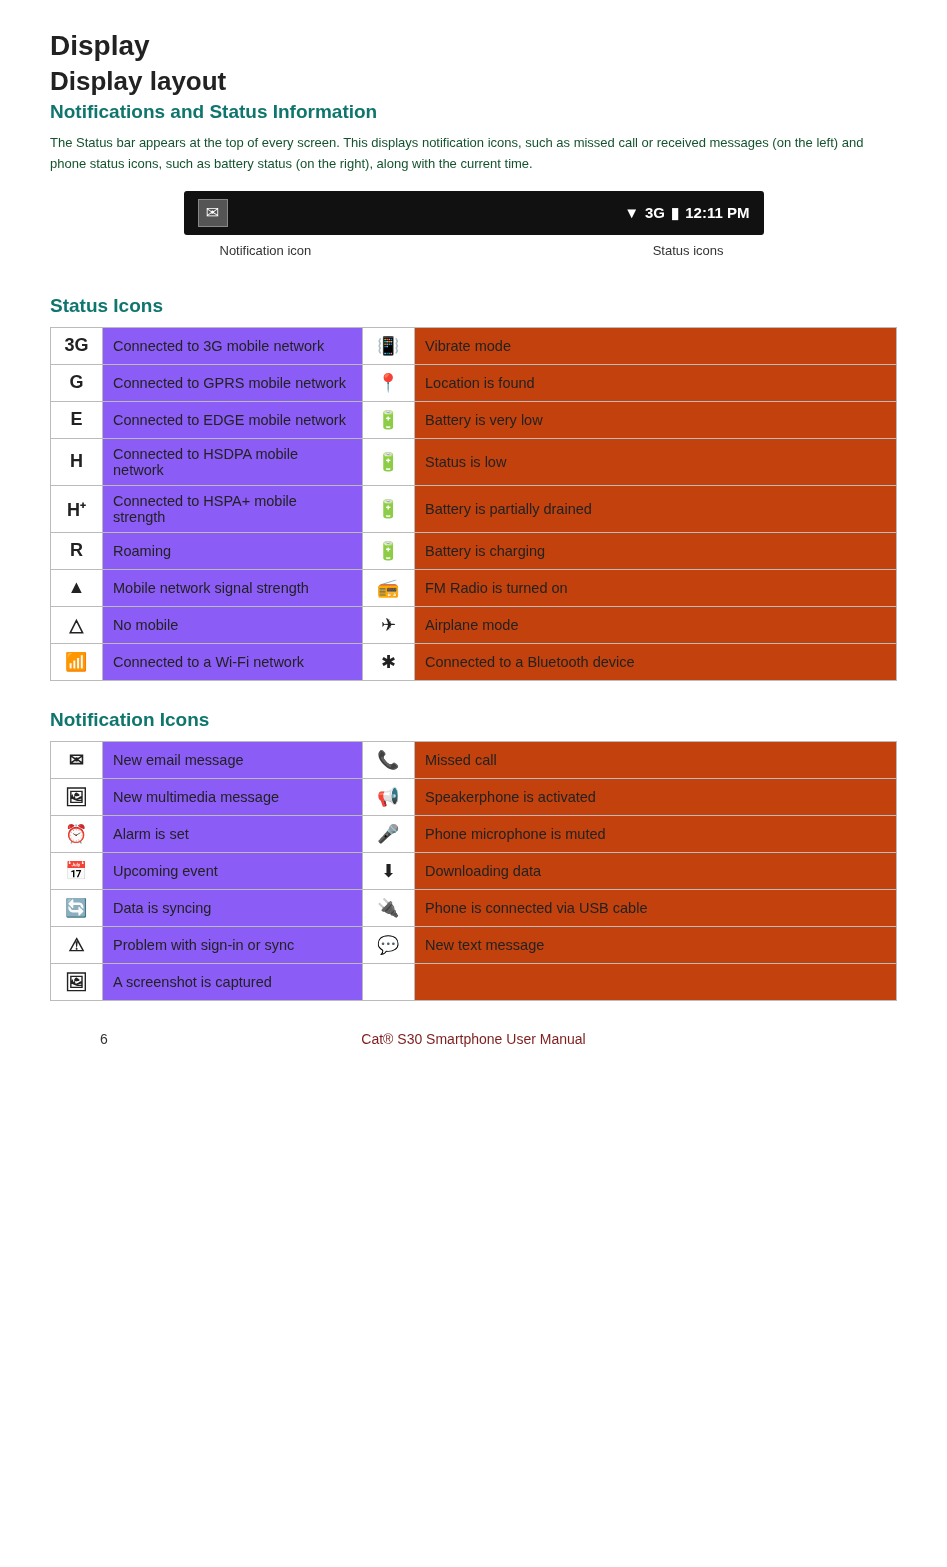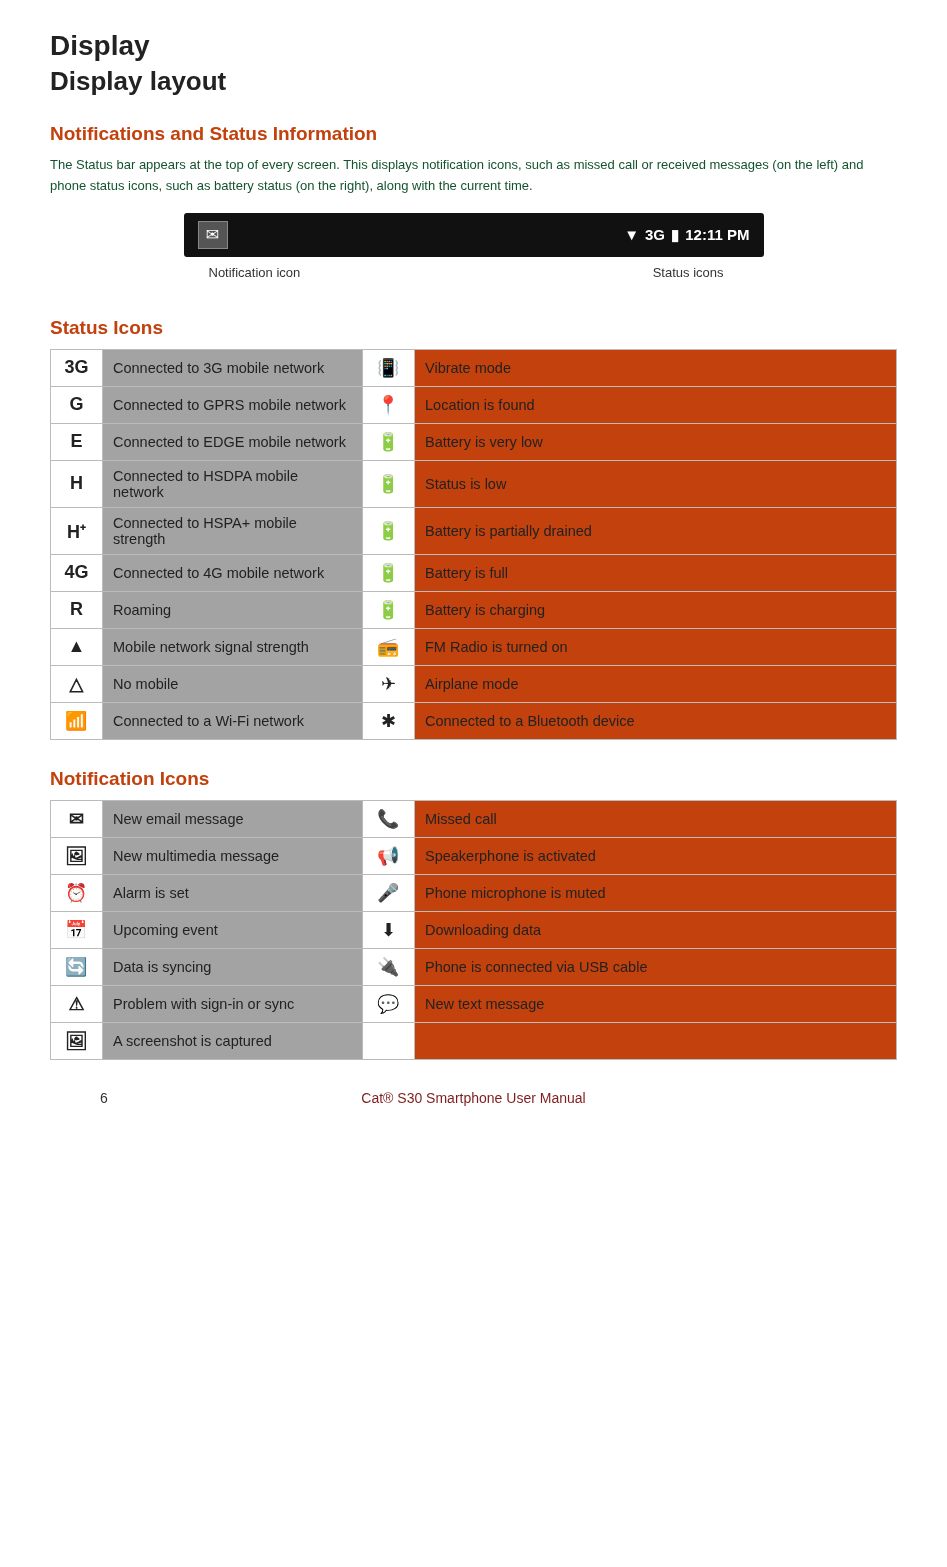--- a/index.html
+++ b/index.html
@@ -14,28 +14,28 @@
     }
     h1.page-title {
       font-size: 28px;
       font-weight: bold;
       margin-bottom: 4px;
       letter-spacing: 0;
     }
     h2.section-title {
       font-size: 26px;
       font-weight: bold;
-      margin-bottom: 26px;
+      margin-bottom: 4px;
       margin-top: 0;
     }
     h3.subsection-title {
       font-size: 19px;
       font-weight: bold;
       margin-bottom: 10px;
-      color: #c2410c;
+      color: #0f766e;
     }
     p.body-text {
       font-size: 13px;
       line-height: 1.6;
       margin-bottom: 16px;
       color: #14532d;
     }
 
     
     .statusbar-demo {
@@ -92,21 +92,21 @@
     table.icon-table td.icon-cell {
       width: 52px;
       text-align: center;
       font-size: 18px;
       background: #fff;
       color: #222;
       font-weight: bold;
     }
     table.icon-table td.desc-cell {
       width: 260px;
-      background: #a3a3a3;
+      background: #8b5cf6;
     }
     table.icon-table td.icon-cell2 {
       width: 52px;
       text-align: center;
       font-size: 18px;
       background: #fff;
       color: #222;
     }
     table.icon-table td.desc-cell2 {
       background: #c2410c;
@@ -149,21 +149,21 @@
       <span>▼</span>
       <span>3G</span>
       <span>▮</span>
       <span>12:11 PM</span>
     </div>
   </div>
 </div>
 
 <div style="display:flex; justify-content:center; margin-bottom:28px;">
   <div style="position:relative; width:580px; height:24px;">
-    <span style="position:absolute; left:25px; font-size:13px; color:#333;">Notification icon</span>
+    <span style="position:absolute; left:36px; font-size:13px; color:#333;">Notification icon</span>
     <span style="position:absolute; right:40px; font-size:13px; color:#333;">Status icons</span>
   </div>
 </div>
 
 <h3 class="subsection-title">Status Icons</h3>
 
 <table class="icon-table">
   <tbody id="status-icons-tbody">
       <tr>
       <td class="icon-cell">3G</td>
@@ -189,26 +189,20 @@
       <td class="icon-cell2">🔋</td>
       <td class="desc-cell2">Status is low</td>
     </tr>
       <tr>
       <td class="icon-cell">H⁺</td>
       <td class="desc-cell">Connected to HSPA+ mobile strength</td>
       <td class="icon-cell2">🔋</td>
       <td class="desc-cell2">Battery is partially drained</td>
     </tr>
       <tr>
-      <td class="icon-cell">4G</td>
-      <td class="desc-cell">Connected to 4G mobile network</td>
-      <td class="icon-cell2">🔋</td>
-      <td class="desc-cell2">Battery is full</td>
-    </tr>
-      <tr>
       <td class="icon-cell">R</td>
       <td class="desc-cell">Roaming</td>
       <td class="icon-cell2">🔋</td>
       <td class="desc-cell2">Battery is charging</td>
     </tr>
       <tr>
       <td class="icon-cell">▲</td>
       <td class="desc-cell">Mobile network signal strength</td>
       <td class="icon-cell2">📻</td>
       <td class="desc-cell2">FM Radio is turned on</td>

